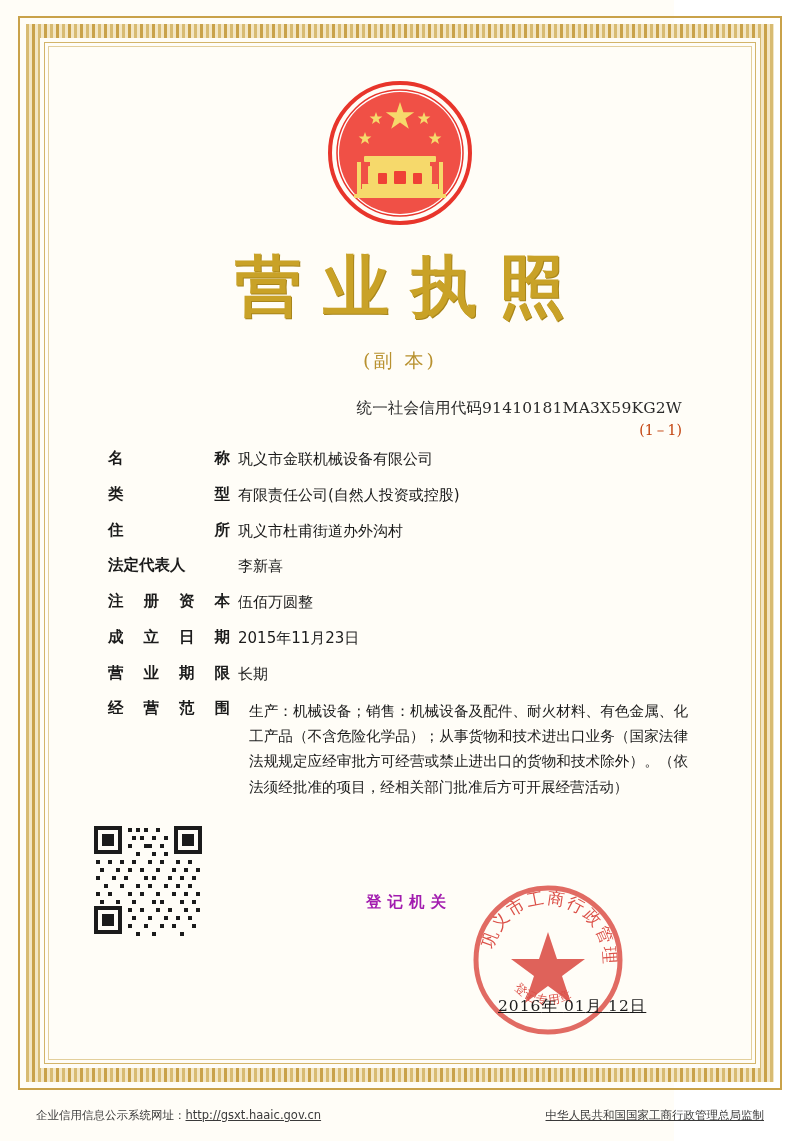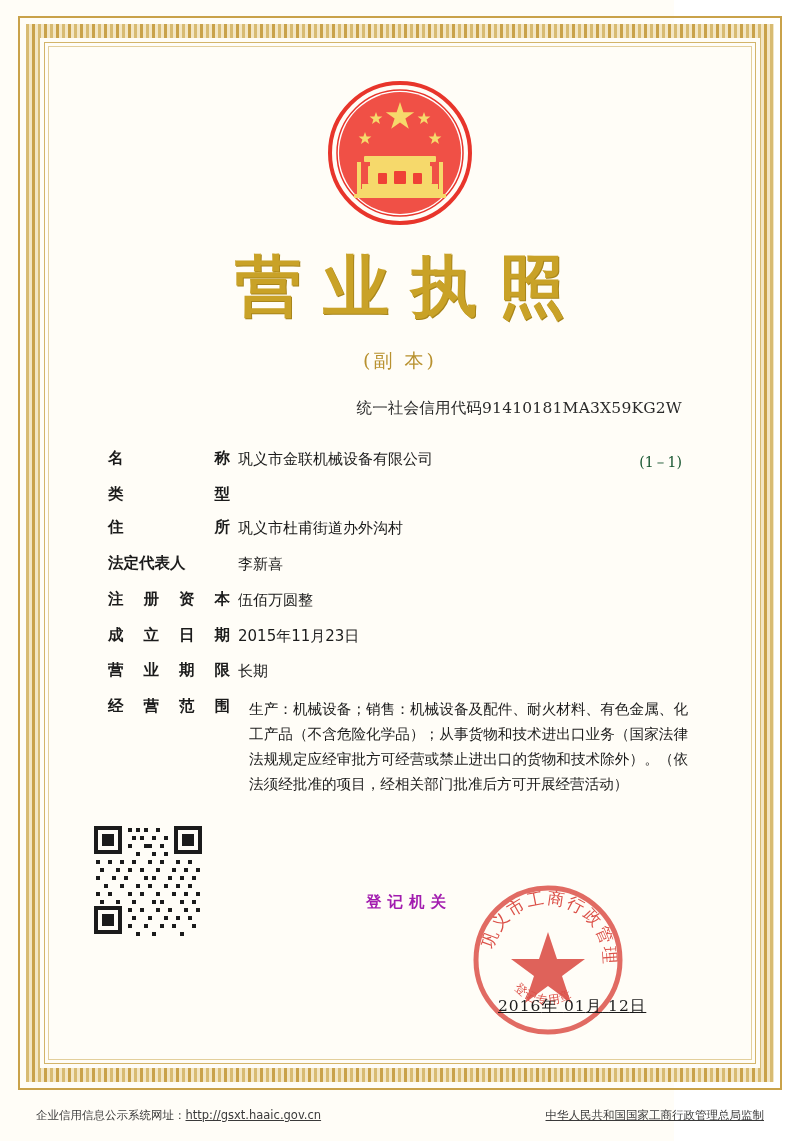--- a/index.html
+++ b/index.html
@@ -136,22 +136,21 @@
     color: #2a2a2a;
     letter-spacing: 0.2px;
     white-space: nowrap;
   }
   .page-index {
     position: absolute;
     top: 422px;
     right: 118px;
     font-family: "DejaVu Serif", "Liberation Serif", serif;
     font-size: 14px;
-    color: #14532d;
-    margin-top: 32px;
+    color: #c2410c;
   }
 
   
   .fields {
     position: absolute;
     left: 108px;
     top: 448px;
     width: 580px;
   }
   .field-row {
@@ -315,20 +314,21 @@
           <span>称</span>
         </div>
         <div class="field-value">巩义市金联机械设备有限公司</div>
       </div>
 
       <div class="field-row">
         <div class="field-label">
           <span>类</span>
           <span>型</span>
         </div>
+        <div class="field-value">有限责任公司(自然人投资或控股)</div>
       </div>
 
       <div class="field-row">
         <div class="field-label">
           <span>住</span>
           <span>所</span>
         </div>
         <div class="field-value">巩义市杜甫街道办外沟村</div>
       </div>
 

